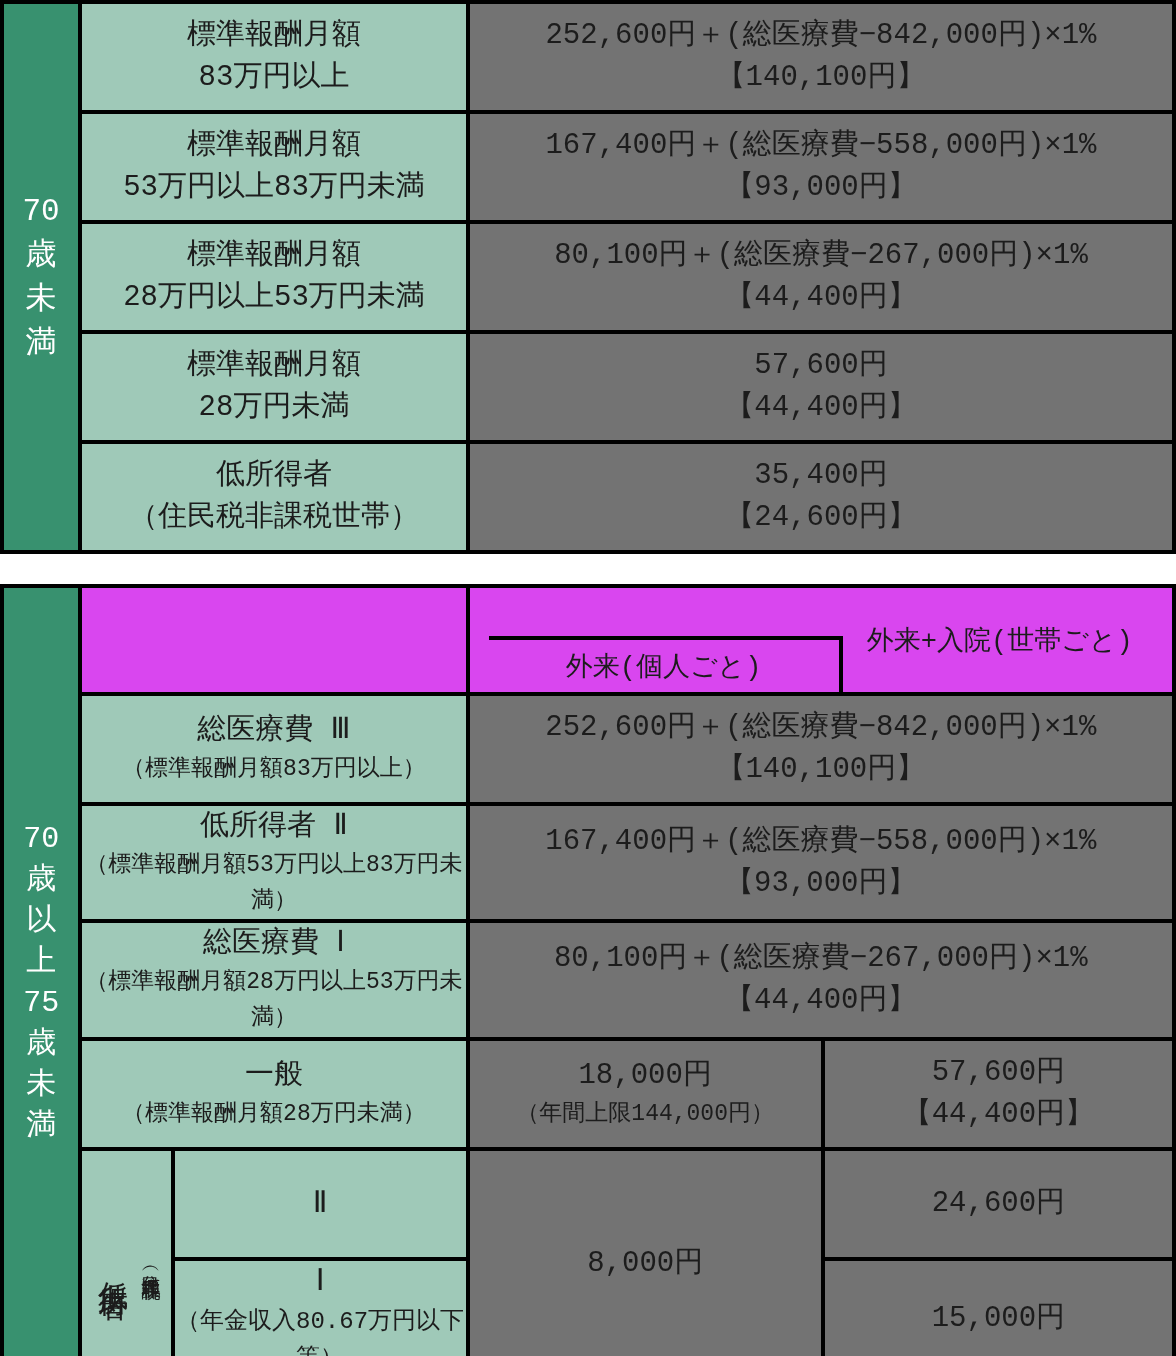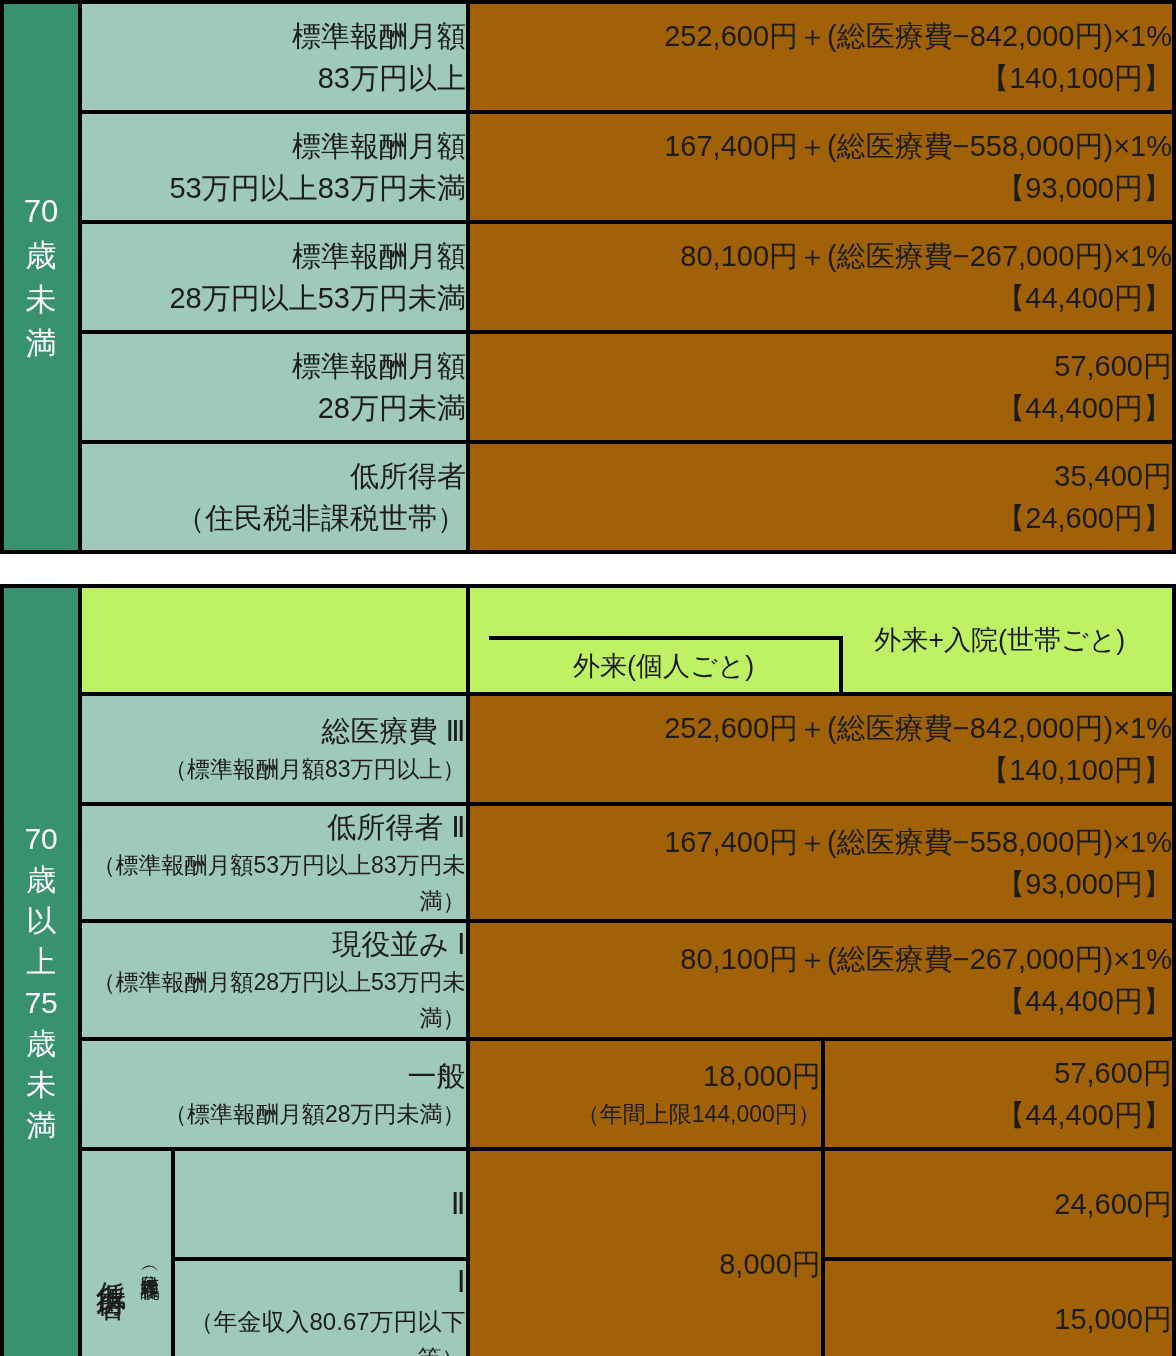--- a/index.html
+++ b/index.html
@@ -4,26 +4,26 @@
 <style>
   html,body{margin:0;padding:0;background:#ffffff;}
   .page{
     width:1176px;height:1356px;
     background:#ffffff;
     font-family:"Liberation Sans","DejaVu Sans",sans-serif;
     color:#1c1c1c;
     overflow:hidden;
   }
   table{border-collapse:collapse;table-layout:fixed;width:1176px;}
-  td{border:4px solid #000;padding:0;text-align:right;vertical-align:middle;overflow:hidden;}
+  td{border:4px solid #000;padding:0;text-align:center;vertical-align:middle;overflow:hidden;font-family:Liberation Mono, monospace;}
   .t1 td{height:106px;}
   .darkcol{background:#38916f;color:#ffffff;}
   .lbl{background:#9fc9b8;}
-  .val{background:#a16207;}
-  .hdr{background:#bef264;}
+  .val{background:#737373;}
+  .hdr{background:#d946ef;}
   .agebox{display:flex;flex-direction:column;align-items:center;justify-content:center;gap:13px;
           font-size:31px;line-height:1;}
   .cell2line{font-size:29px;line-height:1.72;}
   .sub{font-size:23px;line-height:1.55;display:block;}
   .main-lab{font-size:29px;line-height:1.45;display:block;}
   .hdrwrap{position:relative;width:100%;height:100%;}
   .outbox{
     position:absolute;left:0;bottom:0;width:350px;height:52px;
     border-top:4px solid #000;border-right:4px solid #000;
     display:flex;align-items:center;justify-content:center;
@@ -161,21 +161,21 @@
         <span class="main-lab">低所得者 Ⅱ</span>
         <span class="sub">（標準報酬月額53万円以上83万円未満）</span>
       </td>
       <td class="val cell2line" colspan="2">
         <span class="main-lab">167,400円＋(総医療費−558,000円)×1%</span>
         <span class="main-lab">【93,000円】</span>
       </td>
     </tr>
     <tr>
       <td class="lbl" colspan="2" style="height:106px">
-        <span class="main-lab">現役並み Ⅰ</span>
+        <span class="main-lab">総医療費 Ⅰ</span>
         <span class="sub">（標準報酬月額28万円以上53万円未満）</span>
       </td>
       <td class="val cell2line" colspan="2">
         <span class="main-lab">80,100円＋(総医療費−267,000円)×1%</span>
         <span class="main-lab">【44,400円】</span>
       </td>
     </tr>
     <tr>
       <td class="lbl" colspan="2" style="height:106px">
         <span class="main-lab">一般</span>

